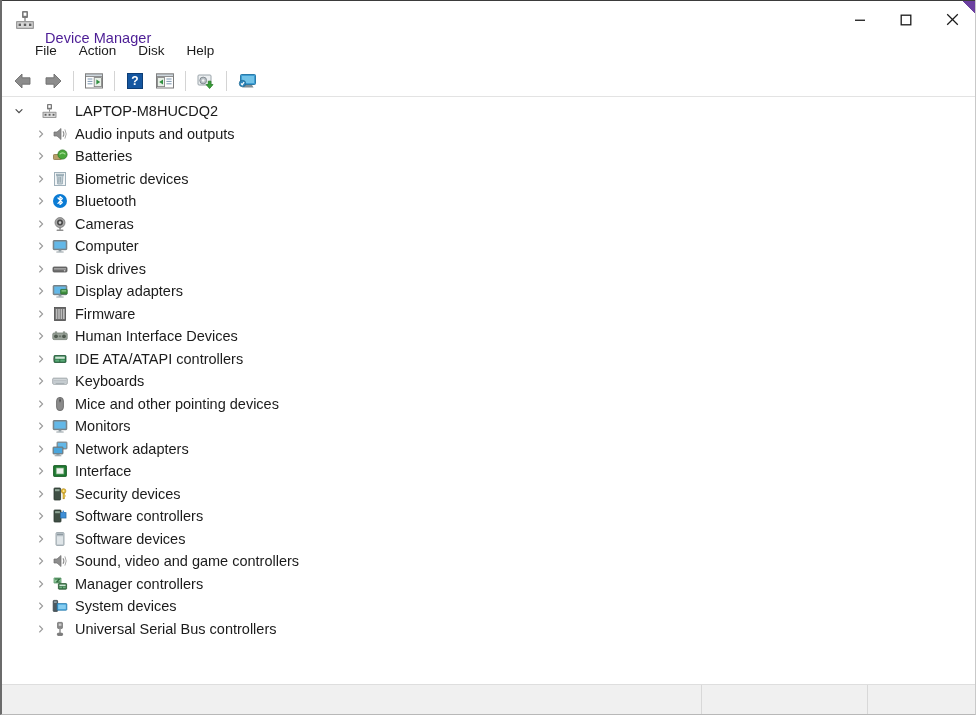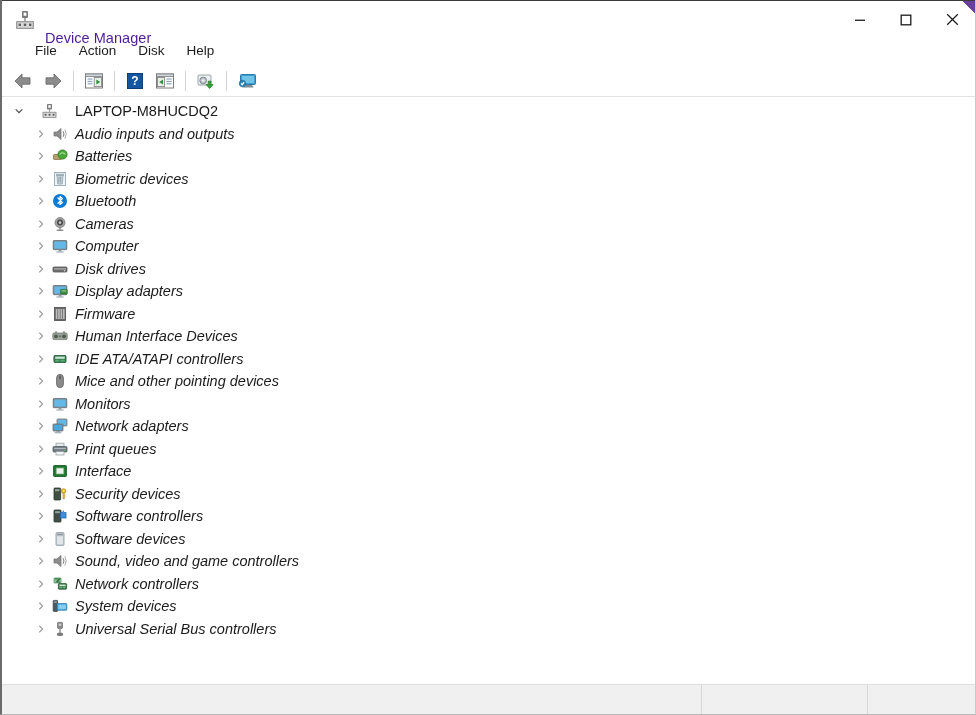--- a/index.html
+++ b/index.html
@@ -138,21 +138,21 @@
     box-sizing: border-box;
   }
   .tree-row {
     height: 22.5px;
     display: flex;
     align-items: center;
     white-space: nowrap;
     box-sizing: border-box;
   }
   .tree-row.root { padding-left: 10px; gap: 11px; }
-  .tree-row.child { padding-left: 32px; font-style: italic; }
+  .tree-row.child { padding-left: 32px; }
 
   .chev {
     width: 14px;
     height: 14px;
     flex: 0 0 14px;
     display: flex;
     align-items: center;
     justify-content: center;
     margin-right: 3px;
   }
@@ -524,20 +524,36 @@
           <rect x="2" y="4.5" width="12" height="7" rx="0.8" fill="#2f7a4a" stroke="#205636" stroke-width="0.8"></rect>
           <rect x="3.2" y="5.6" width="9.6" height="2.2" fill="#cfe6d6"></rect>
           <rect x="3.2" y="8.6" width="4" height="2" fill="#5aa877"></rect>
           <rect x="8.4" y="8.6" width="4.4" height="2" fill="#5aa877"></rect>
           <rect x="1" y="6.6" width="1.2" height="3" fill="#909090"></rect>
         </svg>
       </span>
       <span class="node-label">IDE ATA/ATAPI controllers</span>
     </div>
 
+    <div class="tree-row child">
+      <span class="chev">
+        <svg width="10" height="10" viewBox="0 0 10 10">
+            <path d="M3.6 2 L6.6 5 L3.6 8" stroke="#9a9a9a" stroke-width="1.1" fill="none" stroke-linecap="round"></path>
+          </svg>
+      </span>
+      <span class="node-icon">
+        <svg width="16" height="16" viewBox="0 0 16 16">
+          <rect x="0.8" y="5.2" width="14.4" height="6" rx="0.8" fill="#e2e6e9" stroke="#8e979c" stroke-width="0.9"></rect>
+          <line x1="1.6" y1="7.2" x2="14.4" y2="7.2" stroke="#9aa3a8" stroke-width="0.8"></line>
+          <line x1="1.6" y1="9" x2="14.4" y2="9" stroke="#9aa3a8" stroke-width="0.8"></line>
+          <line x1="3.6" y1="10.6" x2="12.4" y2="10.6" stroke="#9aa3a8" stroke-width="0.8"></line>
+        </svg>
+      </span>
+      <span class="node-label">Keyboards</span>
+    </div>
 
     <div class="tree-row child">
       <span class="chev">
         <svg width="10" height="10" viewBox="0 0 10 10">
             <path d="M3.6 2 L6.6 5 L3.6 8" stroke="#9a9a9a" stroke-width="1.1" fill="none" stroke-linecap="round"></path>
           </svg>
       </span>
       <span class="node-icon">
         <svg width="16" height="16" viewBox="0 0 16 16">
           <rect x="4.6" y="1.4" width="6.8" height="13.2" rx="3.4" fill="#8b8b8b" stroke="#6a6a6a" stroke-width="0.9"></rect>
@@ -577,37 +593,20 @@
           <rect x="5.9" y="1.9" width="8.2" height="5.2" fill="#63b8e8"></rect>
           <rect x="1" y="6" width="10" height="7" rx="0.7" fill="#7e8c93" stroke="#5f6e75" stroke-width="0.8"></rect>
           <rect x="1.9" y="6.9" width="8.2" height="5.2" fill="#4aa6dd"></rect>
           <rect x="4.4" y="13" width="3.2" height="1.3" fill="#8f9ca2"></rect>
           <rect x="2.6" y="14.2" width="6.8" height="1" rx="0.3" fill="#8f9ca2"></rect>
         </svg>
       </span>
       <span class="node-label">Network adapters</span>
     </div>
 
-    <div class="tree-row child">
-      <span class="chev">
-        <svg width="10" height="10" viewBox="0 0 10 10">
-            <path d="M3.6 2 L6.6 5 L3.6 8" stroke="#9a9a9a" stroke-width="1.1" fill="none" stroke-linecap="round"></path>
-          </svg>
-      </span>
-      <span class="node-icon">
-        <svg width="16" height="16" viewBox="0 0 16 16">
-          <rect x="4" y="2.2" width="8" height="3.4" fill="#e8eaec" stroke="#9aa3a8" stroke-width="0.8"></rect>
-          <rect x="1" y="5.6" width="14" height="5.4" rx="1" fill="#6f7a80" stroke="#525c61" stroke-width="0.8"></rect>
-          <rect x="2.2" y="6.8" width="11.6" height="1.4" fill="#aeb7bc"></rect>
-          <rect x="4" y="10.6" width="8" height="3.4" fill="#f2f4f5" stroke="#9aa3a8" stroke-width="0.8"></rect>
-          <circle cx="12.8" cy="9.6" r="0.7" fill="#4bc24b"></circle>
-        </svg>
-      </span>
-      <span class="node-label">Print queues</span>
-    </div>
 
     <div class="tree-row child">
       <span class="chev">
         <svg width="10" height="10" viewBox="0 0 10 10">
             <path d="M3.6 2 L6.6 5 L3.6 8" stroke="#9a9a9a" stroke-width="1.1" fill="none" stroke-linecap="round"></path>
           </svg>
       </span>
       <span class="node-icon">
         <svg width="16" height="16" viewBox="0 0 16 16">
           <rect x="1.6" y="2.6" width="12.8" height="10.8" rx="0.6" fill="#1e7a32" stroke="#15571f" stroke-width="0.9"></rect>
@@ -694,21 +693,21 @@
       <span class="node-icon">
         <svg width="16" height="16" viewBox="0 0 16 16">
           <path d="M2 2 L9 2 L9 7 L2 7 Z" fill="#8fc79a" stroke="#5d9a6c" stroke-width="0.8"></path>
           <path d="M3 3 L7.6 3 L4.6 6 L8 6" stroke="#2f6b3d" stroke-width="1.1" fill="none"></path>
           <rect x="6.4" y="7.6" width="8.2" height="5.6" rx="0.7" fill="#3b7a4b" stroke="#27542f" stroke-width="0.8"></rect>
           <rect x="7.4" y="8.6" width="6.2" height="1.5" fill="#cfe6d6"></rect>
           <rect x="7.4" y="10.8" width="2.6" height="1.4" fill="#6fae80"></rect>
           <rect x="11" y="10.8" width="2.6" height="1.4" fill="#6fae80"></rect>
         </svg>
       </span>
-      <span class="node-label">Network controllers</span>
+      <span class="node-label">Manager controllers</span>
     </div>
 
     <div class="tree-row child">
       <span class="chev">
         <svg width="10" height="10" viewBox="0 0 10 10">
             <path d="M3.6 2 L6.6 5 L3.6 8" stroke="#9a9a9a" stroke-width="1.1" fill="none" stroke-linecap="round"></path>
           </svg>
       </span>
       <span class="node-icon">
         <svg width="16" height="16" viewBox="0 0 16 16">

